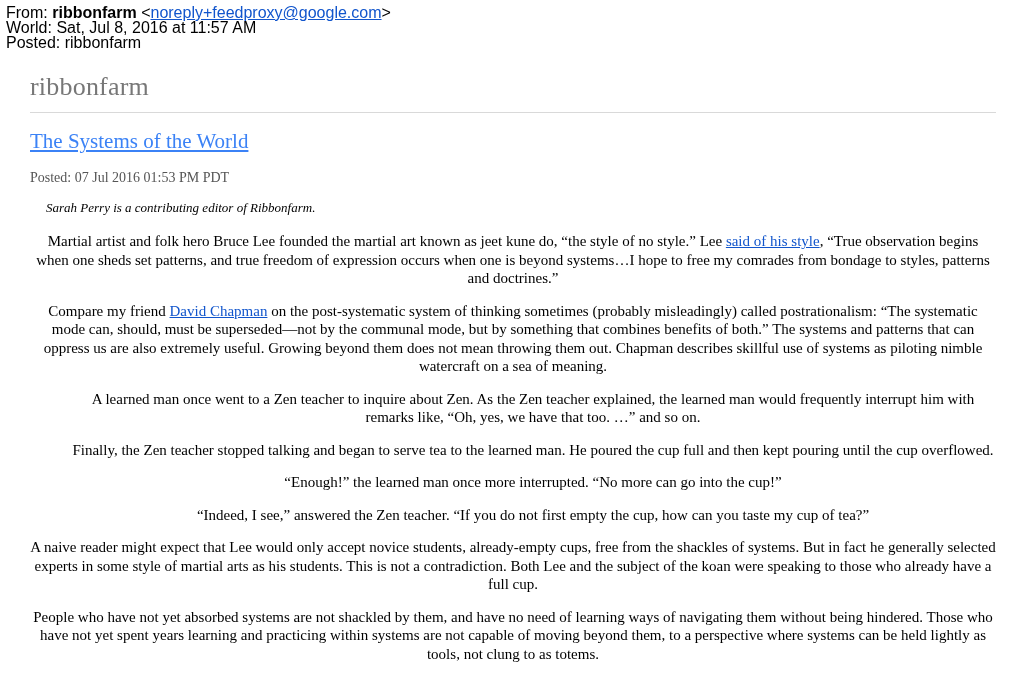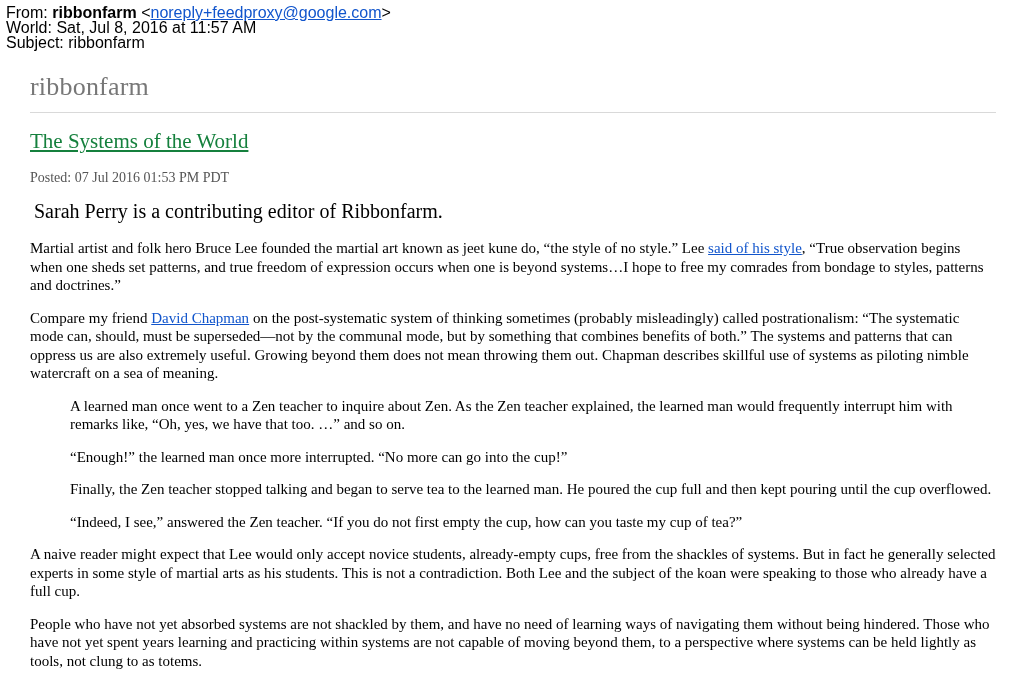--- a/index.html
+++ b/index.html
@@ -54,53 +54,55 @@
 
   .divider {
     border: 0;
     border-top: 1px solid #d9d9d9;
     margin: 0 0 16px 0;
   }
 
   .post-title {
     font-family: "Liberation Serif", serif;
     font-size: 21px;
-    color: #15803d;
+    color: #3b82f6;
     text-decoration: underline;
     display: inline-block;
     margin: 0 0 8px 0;
   }
 
   .post-date {
     font-family: "Liberation Serif", serif;
     font-size: 14px;
     color: #555555;
     margin: 8px 0 14px 0;
   }
 
   .byline {
-    font-size: 20px;
-    margin: 0 0 16px 4px;
+    font-style: italic;
+    font-size: 13px;
+    margin: 0 0 16px 16px;
   }
 
   p.body-text {
     font-size: 15px;
     line-height: 18.5px;
     margin: 0 0 14px 0;
-    text-align: left;
+    text-align: center;
   }
 
   .quote-block {
     margin: 0 0 14px 0;
     padding-left: 40px;
   }
   .quote-block p {
     font-size: 15px;
     line-height: 18.5px;
     margin: 0 0 14px 0;
+    text-align: center;
   }
   .quote-block p:last-child {
     margin-bottom: 8px;
   }
 
   a.inline-link {
     color: #1155cc;
     text-decoration: underline;
   }
 </style>
@@ -111,21 +113,21 @@
   <div class="mail-row">
     <span class="mail-label">From:</span>
     <span class="mail-from-name">ribbonfarm</span>
     <span>&lt;</span><a class="mail-link" href="#">noreply+feedproxy@google.com</a><span>&gt;</span>
   </div>
   <div class="mail-row">
     <span class="mail-label">World:</span>
     <span>Sat, Jul 8, 2016 at 11:57 AM</span>
   </div>
   <div class="mail-row">
-    <span class="mail-label">Subject:</span>
+    <span class="mail-label">Posted:</span>
     <span>ribbonfarm</span>
   </div>
 </div>
 
 <div class="content">
 
   <div class="blog-title">ribbonfarm</div>
   <hr class="divider">
 
   <a class="post-title" href="#">The Systems of the World</a>
@@ -133,22 +135,22 @@
 
   <div class="byline">Sarah Perry is a contributing editor of Ribbonfarm.</div>
 
   <p class="body-text"><span>Martial artist and folk hero Bruce Lee founded the martial art known as jeet kune do, “the style of no style.” Lee </span><a class="inline-link" href="#">said of his style</a><span>, “True observation begins when one sheds set patterns, and true freedom of expression occurs when one is beyond systems…I hope to free my comrades from bondage to styles, patterns and doctrines.”</span></p>
 
   <p class="body-text"><span>Compare my friend </span><a class="inline-link" href="#">David Chapman</a><span> on the post-systematic system of thinking sometimes (probably misleadingly) called postrationalism: “The systematic mode can, should, must be superseded—not by the communal mode, but by something that combines benefits of both.” The systems and patterns that can oppress us are also extremely useful. Growing beyond them does not mean throwing them out. Chapman describes skillful use of systems as piloting nimble watercraft on a sea of meaning.</span></p>
 
 
   <div class="quote-block">
     <p>A learned man once went to a Zen teacher to inquire about Zen. As the Zen teacher explained, the learned man would frequently interrupt him with remarks like, “Oh, yes, we have that too. …” and so on.</p>
+    <p>Finally, the Zen teacher stopped talking and began to serve tea to the learned man. He poured the cup full and then kept pouring until the cup overflowed.</p>
     <p>“Enough!” the learned man once more interrupted. “No more can go into the cup!”</p>
-    <p>Finally, the Zen teacher stopped talking and began to serve tea to the learned man. He poured the cup full and then kept pouring until the cup overflowed.</p>
     <p>“Indeed, I see,” answered the Zen teacher. “If you do not first empty the cup, how can you taste my cup of tea?”</p>
   </div>
 
   <p class="body-text">A naive reader might expect that Lee would only accept novice students, already-empty cups, free from the shackles of systems. But in fact he generally selected experts in some style of martial arts as his students. This is not a contradiction. Both Lee and the subject of the koan were speaking to those who already have a full cup.</p>
 
   <p class="body-text">People who have not yet absorbed systems are not shackled by them, and have no need of learning ways of navigating them without being hindered. Those who have not yet spent years learning and practicing within systems are not capable of moving beyond them, to a perspective where systems can be held lightly as tools, not clung to as totems.</p>
 
   
 
 </div>

